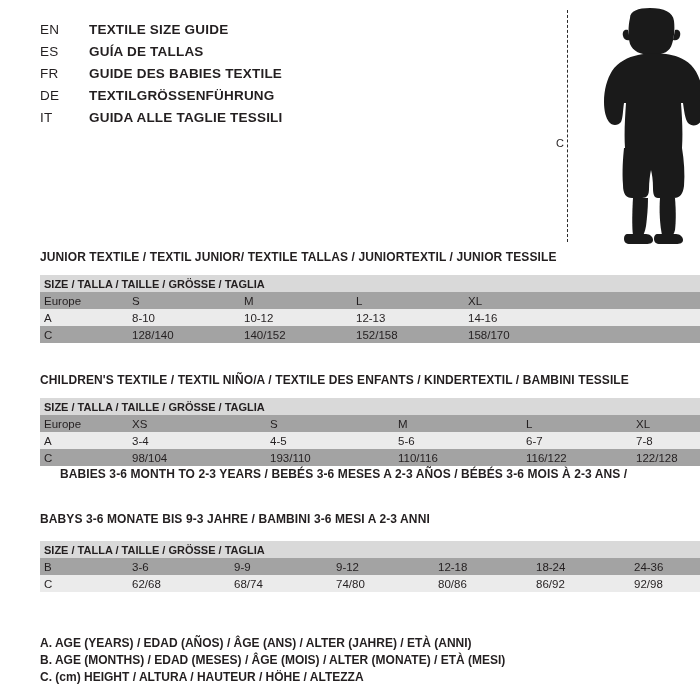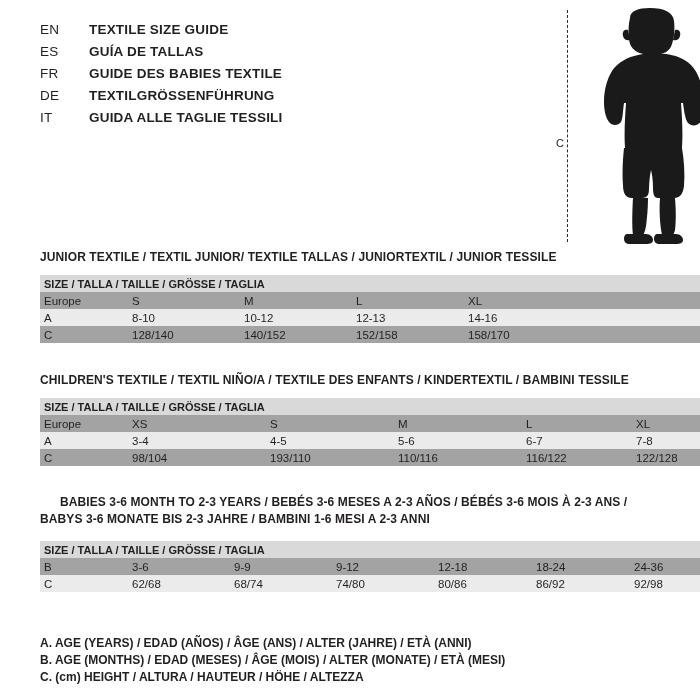--- a/index.html
+++ b/index.html
@@ -279,22 +279,22 @@
       <td class="c-first">C</td>
       <td class="cell">98/104</td>
       <td class="cell">193/110</td>
       <td class="cell">110/116</td>
       <td class="cell">116/122</td>
       <td class="cell">122/128</td>
     </tr>
   </tbody>
     </table>
 
-  <div class="sec-head" style="top:494px;padding-left:20px;">BABIES 3-6 MONTH TO 2-3 YEARS / BEBÉS 3-6 MESES A 2-3 AÑOS / BÉBÉS 3-6 MOIS À 2-3 ANS /</div>
-  <div class="sec-head" style="top:511px;">BABYS 3-6 MONATE BIS 2-3 JAHRE / BAMBINI 1-6 MESI A 2-3 ANNI</div>
+  <div class="sec-head" style="top:466px;padding-left:20px;">BABIES 3-6 MONTH TO 2-3 YEARS / BEBÉS 3-6 MESES A 2-3 AÑOS / BÉBÉS 3-6 MOIS À 2-3 ANS /</div>
+  <div class="sec-head" style="top:511px;">BABYS 3-6 MONATE BIS 9-3 JAHRE / BAMBINI 3-6 MESI A 2-3 ANNI</div>
 
   <table class="size-table" style="top:541px;">
     <colgroup>
       <col style="width:88px">
       <col style="width:102px">
       <col style="width:102px">
       <col style="width:102px">
       <col style="width:98px">
       <col style="width:98px">
       <col style="width:70px">

